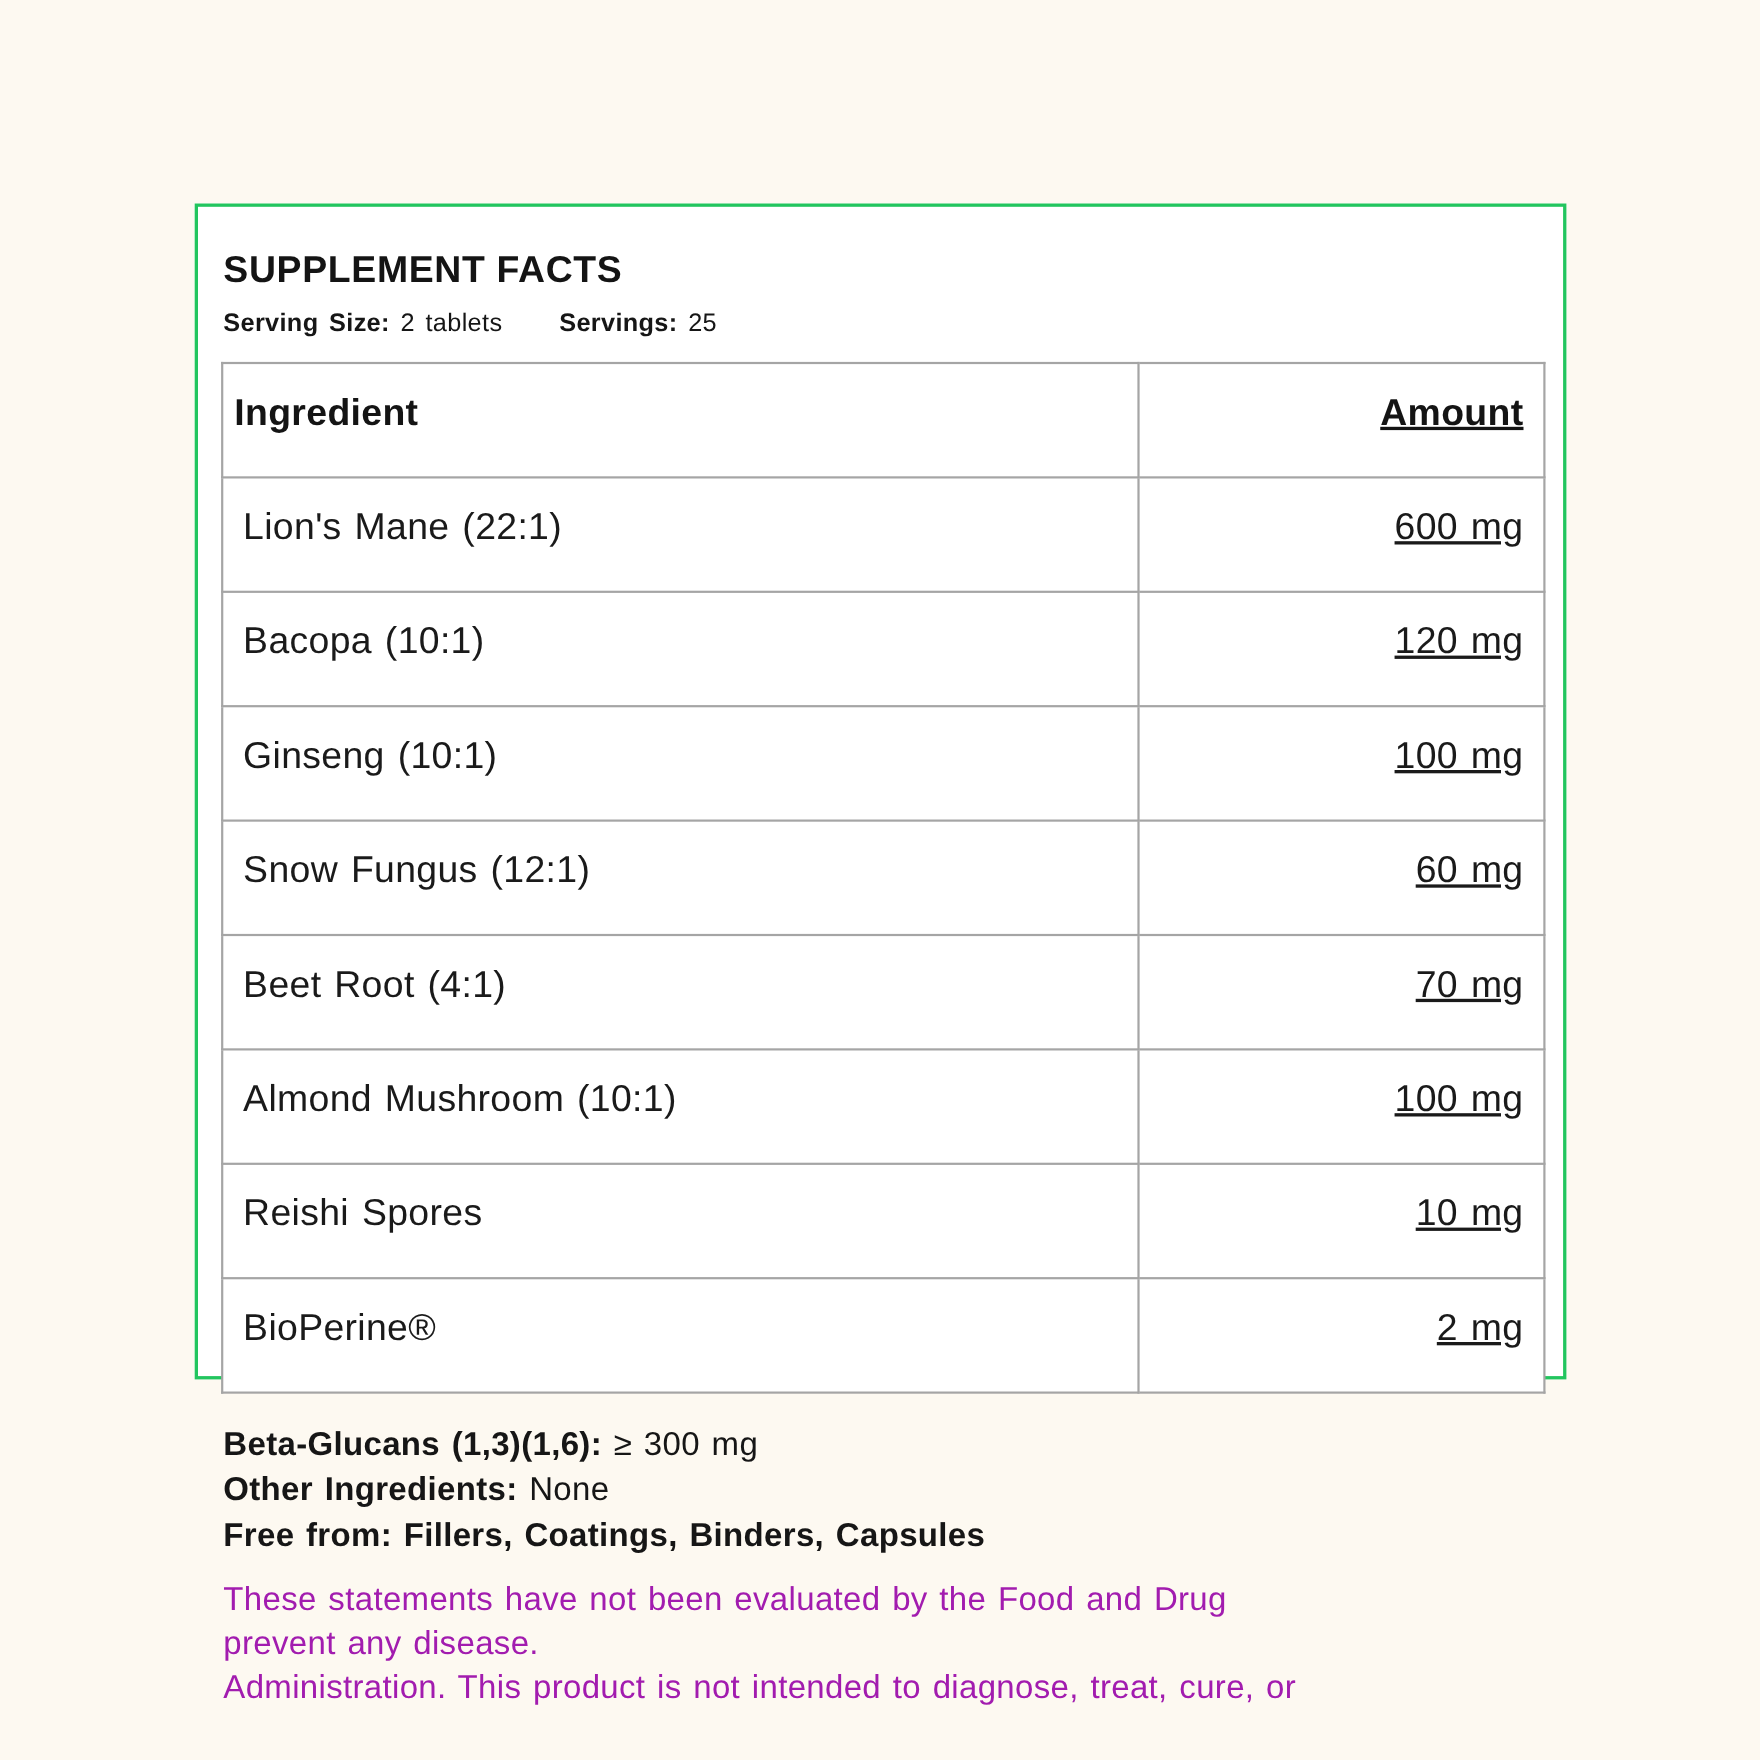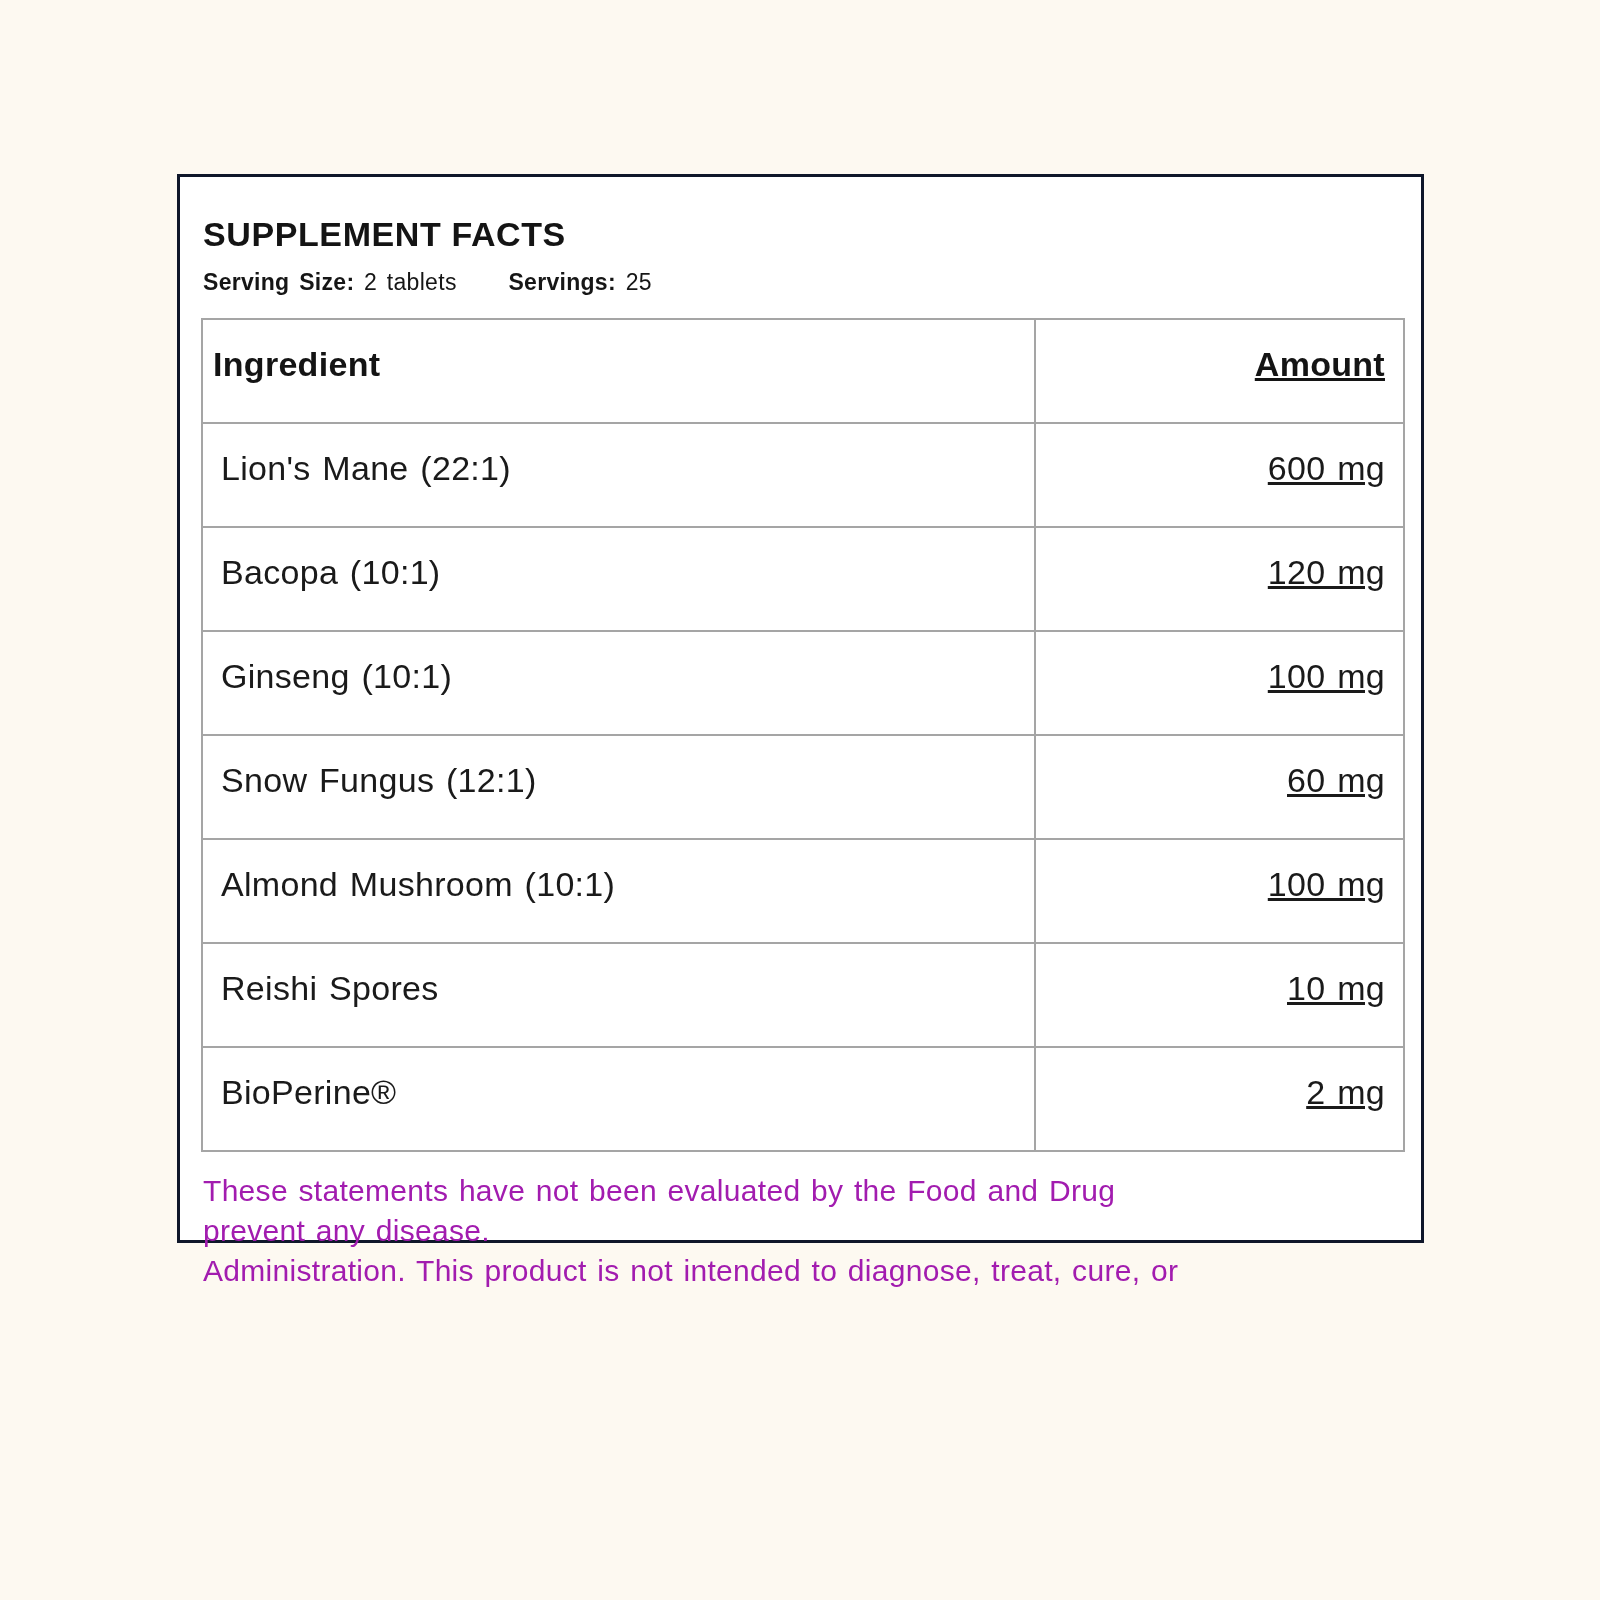--- a/index.html
+++ b/index.html
@@ -11,26 +11,26 @@
     height: 1600px;
     position: relative;
     background: #FDF9F1;
     font-family: "Liberation Sans", sans-serif;
     color: #161616;
     -webkit-font-smoothing: antialiased;
   }
   .panel {
     position: absolute;
     left: 177px;
-    top: 174px;
+    top: 185px;
     width: 1247px;
     height: 1069px;
     box-sizing: border-box;
     background: #FFFFFF;
-    border: 3px solid #0f172a;
+    border: 3px solid #22c55e;
     padding: 38px 20px 0 21px;
   }
   .title {
     margin: 0 0 0 2px;
     font-size: 34px;
     font-weight: bold;
     letter-spacing: 0.6px;
     color: #141414;
   }
   .serving-line {
@@ -120,38 +120,56 @@
     <tr>
       <td class="col-ing">Ginseng (10:1)</td>
       <td class="col-amt">100 mg</td>
     </tr>
 
     <tr>
       <td class="col-ing">Snow Fungus (12:1)</td>
       <td class="col-amt">60 mg</td>
     </tr>
 
+    <tr>
+      <td class="col-ing">Beet Root (4:1)</td>
+      <td class="col-amt">70 mg</td>
+    </tr>
 
     <tr>
       <td class="col-ing">Almond Mushroom (10:1)</td>
       <td class="col-amt">100 mg</td>
     </tr>
 
     <tr>
       <td class="col-ing">Reishi Spores</td>
       <td class="col-amt">10 mg</td>
     </tr>
 
     <tr>
       <td class="col-ing">BioPerine®</td>
       <td class="col-amt">2 mg</td>
     </tr>
   </tbody>
   </table>
 
+  <div class="notes">
+    <p>
+      <span class="b">Beta-Glucans (1,3)(1,6):</span>
+      <span>≥ 300 mg</span>
+    </p>
+    <p>
+      <span class="b">Other Ingredients:</span>
+      <span>None</span>
+    </p>
+    <p>
+      <span class="b">Free from:</span>
+      <span class="b">Fillers, Coatings, Binders, Capsules</span>
+    </p>
+  </div>
 
   <p class="disclaimer">
     <span class="line">These statements have not been evaluated by the Food and Drug</span>
     <span class="line">prevent any disease.</span>
     <span class="line">Administration. This product is not intended to diagnose, treat, cure, or</span>
   </p>
 
 </div>
 
 </body></html>

